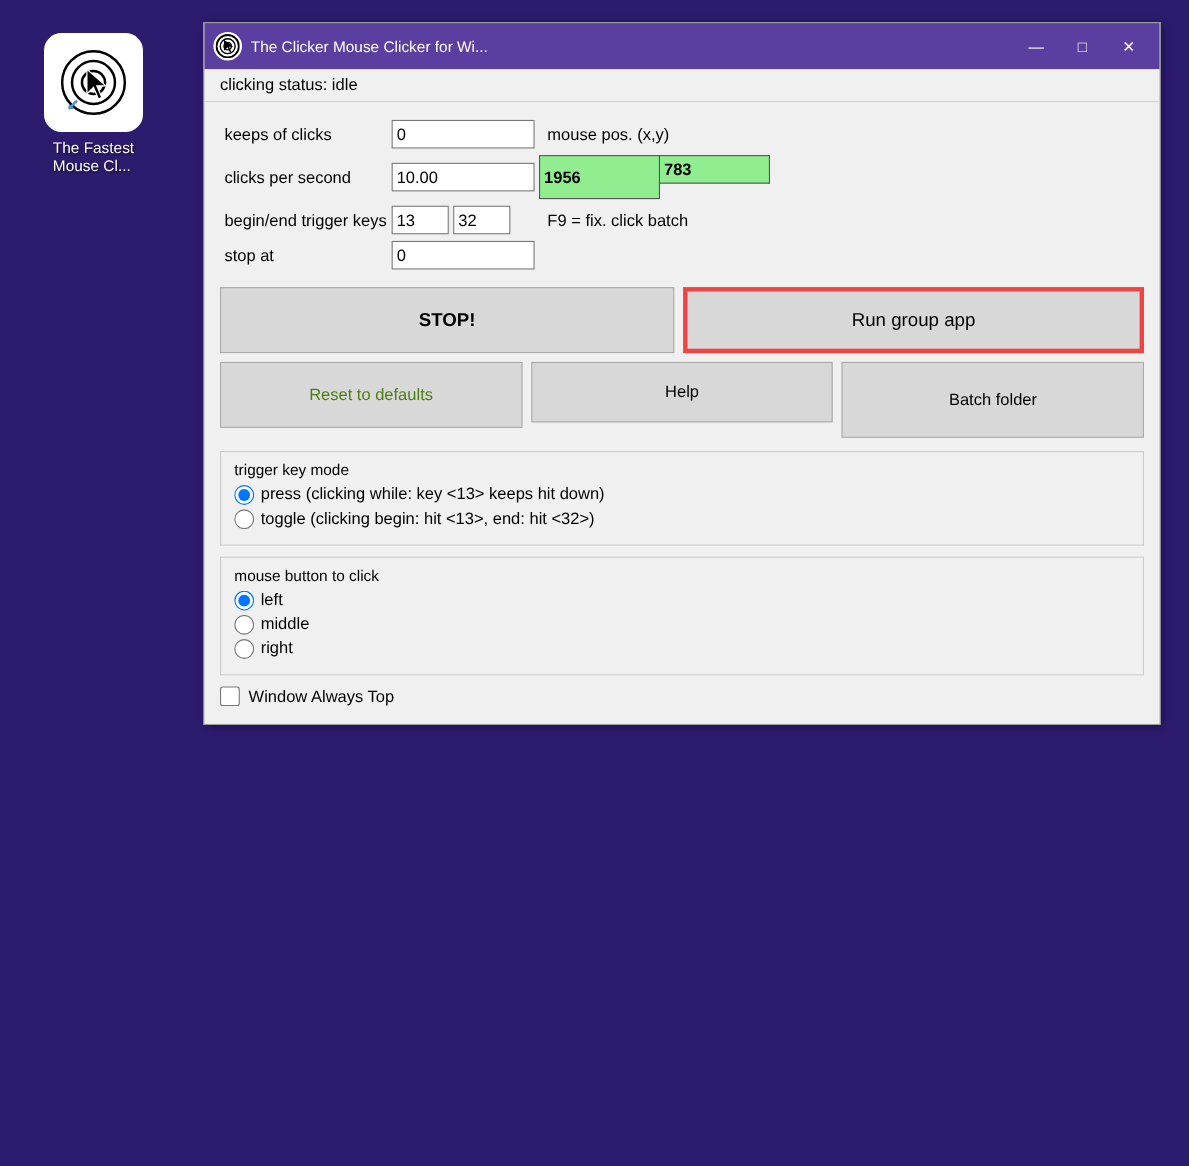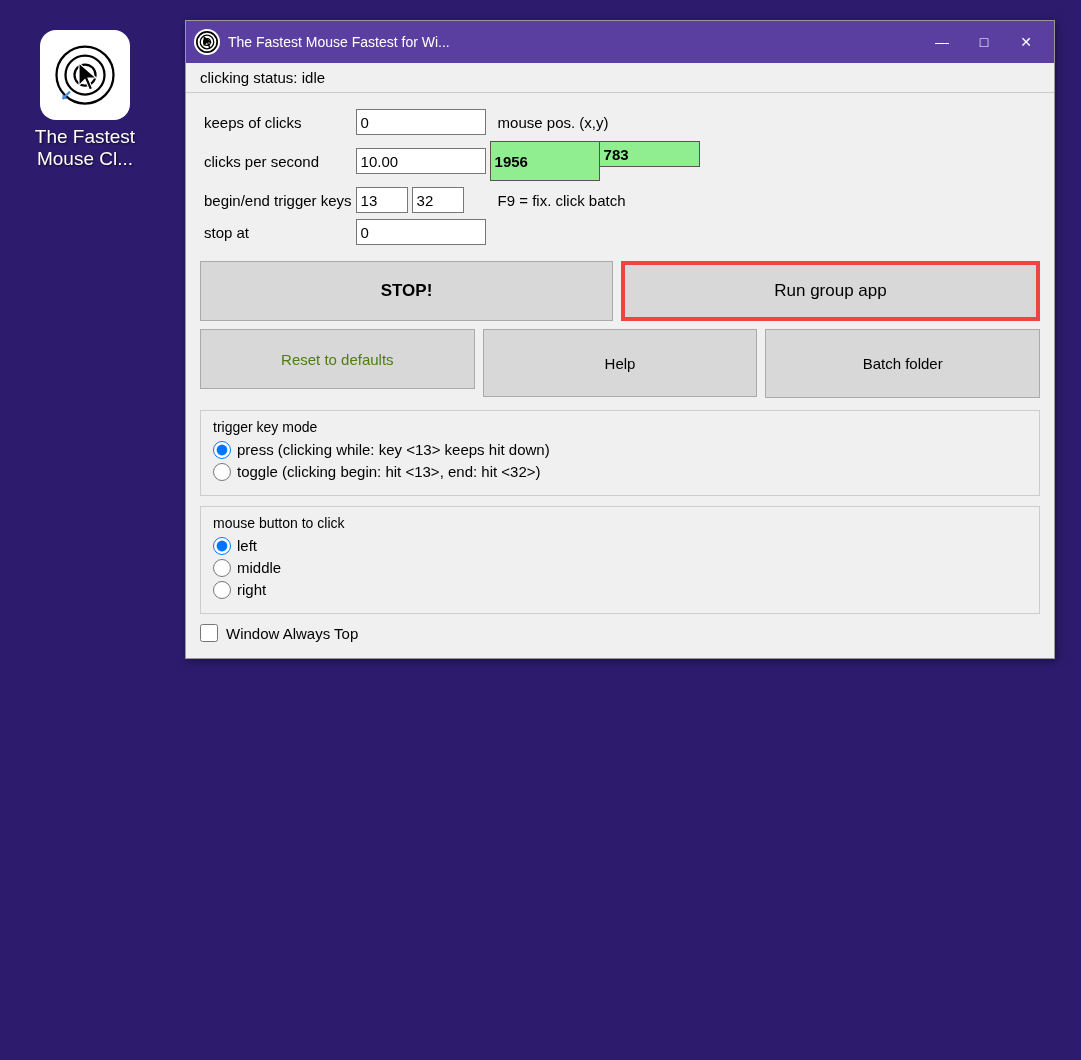--- a/index.html
+++ b/index.html
@@ -30,22 +30,22 @@
       height: 90px;
       background: white;
       border-radius: 16px;
       display: flex;
       align-items: center;
       justify-content: center;
       position: relative;
     }
     .desktop-icon-label {
       color: white;
-      font-size: 19px;
-      text-align: center;
+      font-size: 14px;
+      text-align: left;
       margin-top: 6px;
       text-shadow: 1px 1px 2px rgba(0,0,0,0.7);
     }
 
     
     .window {
       position: absolute;
       top: 20px;
       left: 185px;
       width: 870px;
@@ -208,21 +208,21 @@
       flex: 1;
       height: 60px;
       background: #d8d8d8;
       border: 1px solid #aaa;
       font-size: 15px;
       cursor: pointer;
       color: #4d7c0f;
     }
     .btn-help {
       flex: 1;
-      height: 68px;
+      height: 55px;
       background: #d8d8d8;
       border: 1px solid #aaa;
       font-size: 15px;
       cursor: pointer;
       color: #000;
     }
     .btn-batch {
       flex: 1;
       height: 69px;
       background: #d8d8d8;
@@ -308,21 +308,21 @@
 
   <div class="titlebar">
     <div class="titlebar-icon">
       <svg class="mouse-icon-svg" viewBox="0 0 26 26">
         <circle cx="13" cy="13" r="12" fill="none" stroke="#000" stroke-width="2"></circle>
         <circle cx="13" cy="13" r="8" fill="none" stroke="#000" stroke-width="1.5"></circle>
         <circle cx="13" cy="13" r="4" fill="none" stroke="#000" stroke-width="1.5"></circle>
         <polygon points="9,6 9,18 13,14 15.5,20 17,19.5 14.5,13.5 19,13.5" fill="#000"></polygon>
       </svg>
     </div>
-    <span class="titlebar-title">The Fastest Mouse Fastest for Wi...</span>
+    <span class="titlebar-title">The Clicker Mouse Clicker for Wi...</span>
     <div class="titlebar-controls">
       <button class="titlebar-btn">—</button>
       <button class="titlebar-btn">□</button>
       <button class="titlebar-btn close">✕</button>
     </div>
   </div>
 
   <div class="status-bar">
     <span>clicking status: idle</span>
   </div>

